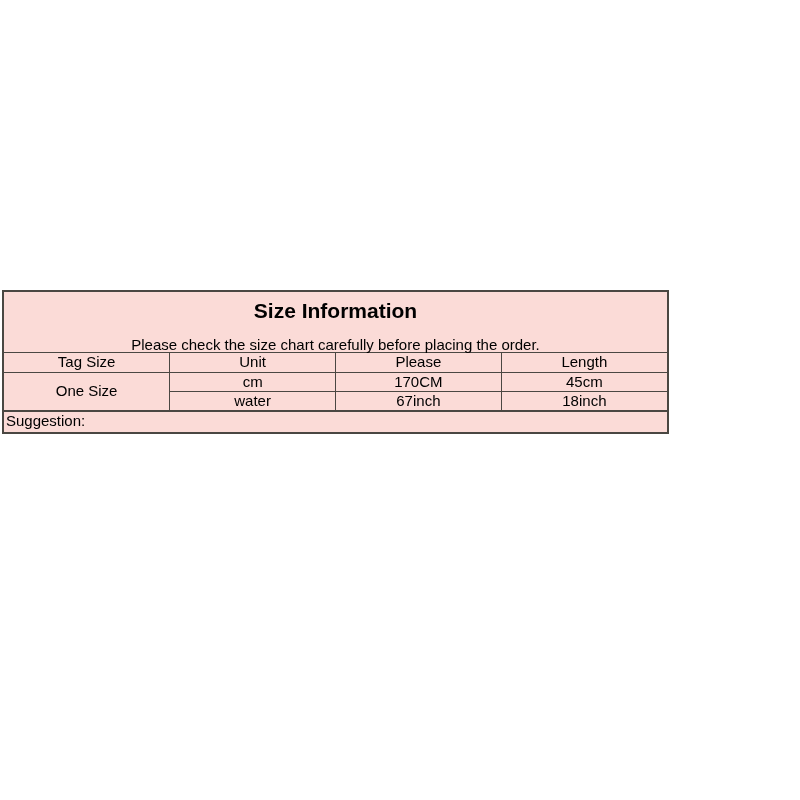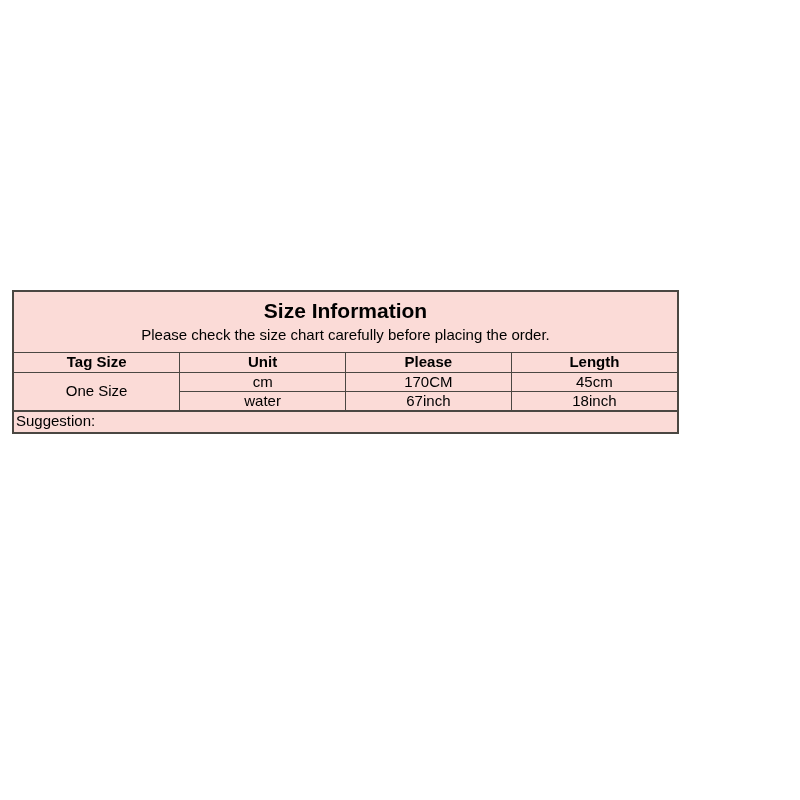--- a/index.html
+++ b/index.html
@@ -7,60 +7,60 @@
     width: 800px; height: 800px;
     background: #ffffff;
     font-family: "Liberation Sans", sans-serif;
     color: #000000;
     overflow: hidden;
   }
   .page { position: relative; width: 800px; height: 800px; background: #ffffff; }
 
   .size-panel {
     position: absolute;
-    left: 12px; top: 290px;
+    left: 2px; top: 290px;
     width: 667px;
     background: #fbdbd7;
     border: 2px solid #4a4742;
   }
 
   .panel-head {
     height: 61px;
     border-bottom: 1px solid #4a4742;
     text-align: center;
   }
   .panel-title {
     padding-top: 7px;
     font-size: 21px;
     font-weight: bold;
     line-height: 24px;
   }
   .panel-subtitle {
-    margin-top: 3px;
+    margin-top: 13px;
     font-size: 15px;
     line-height: 18px;
   }
 
   table.size-table {
     width: 100%;
     border-collapse: collapse;
     border-style: hidden; 
     table-layout: fixed;
   }
   table.size-table th, table.size-table td {
     border: 1px solid #4a4742;
     font-size: 15px;
     text-align: center;
     vertical-align: middle;
     height: 19px;
     line-height: 18px;
     padding: 0;
     font-weight: normal;
   }
-  table.size-table th { font-weight: bold; }
+  table.size-table th { font-weight: normal; }
   table.size-table col { width: 25%; }
 
   .attention {
     border-top: 2px solid #4a4742;
     padding: 1px 2px 2px 2px;
     font-size: 15px;
     line-height: 16.5px;
     text-align: left;
   }
 </style>

